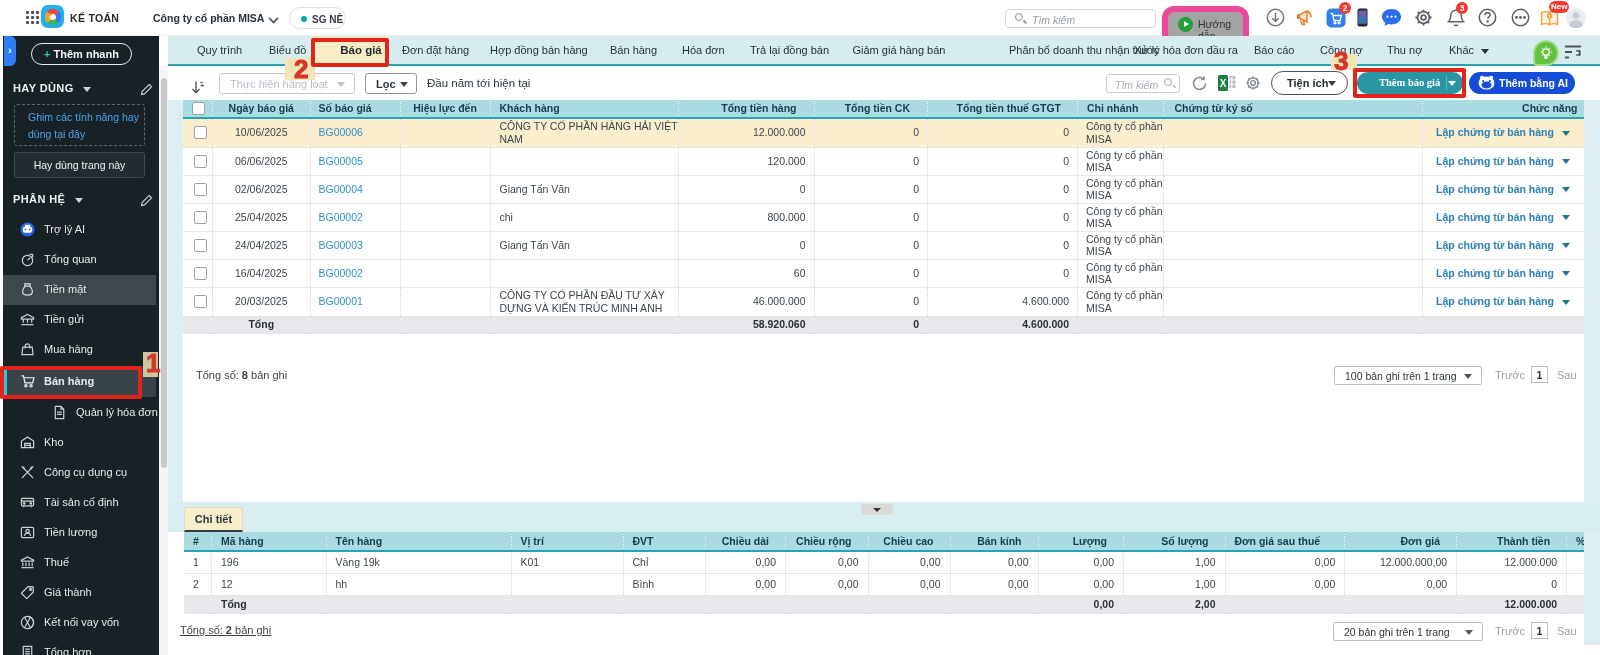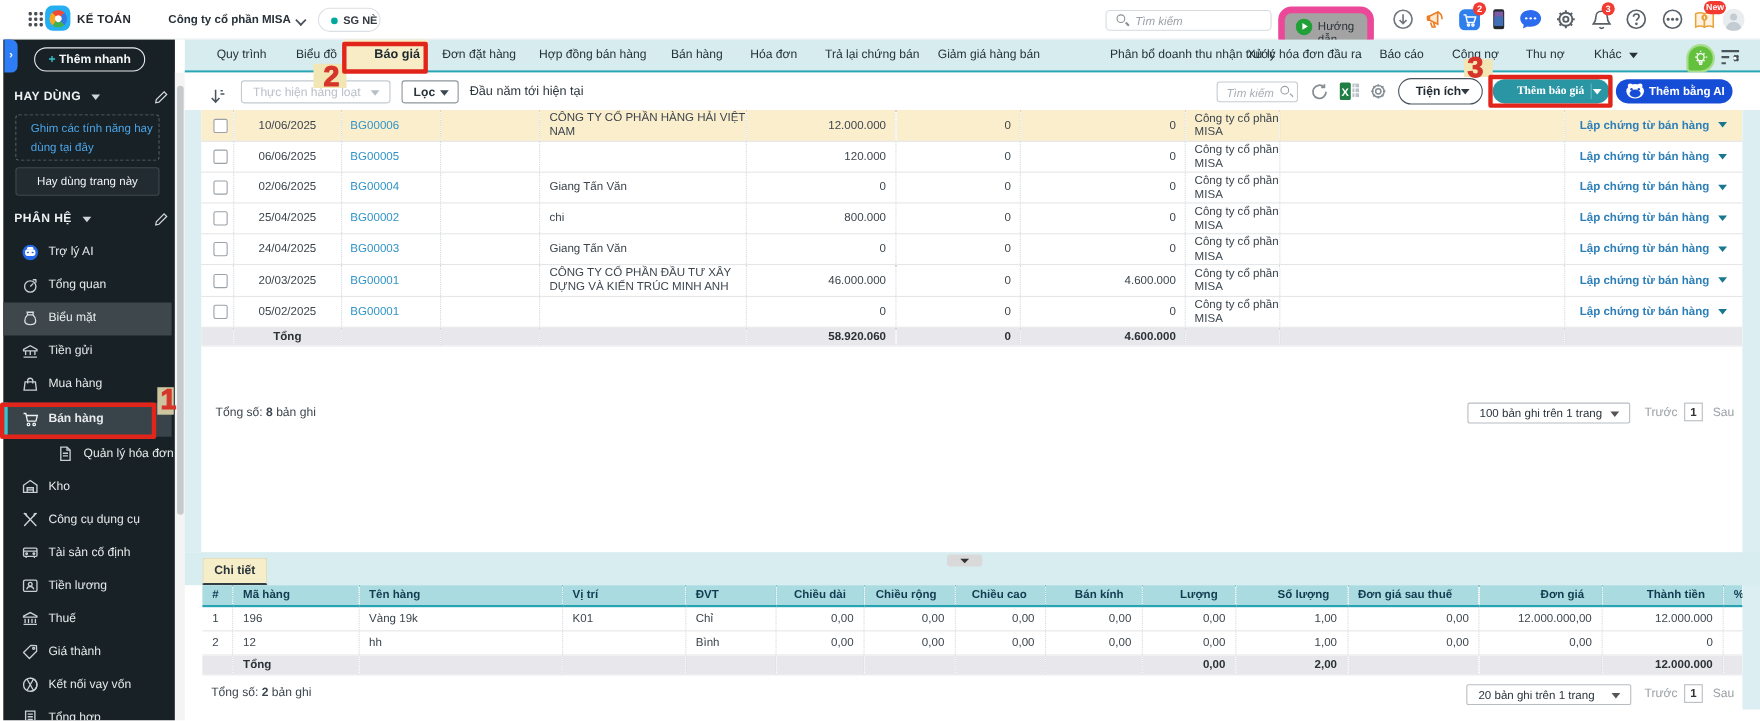--- a/index.html
+++ b/index.html
@@ -270,21 +270,21 @@
       </span>
       <span class="lbl">Tổng quan</span>
     </div>
 <div class="sitem hl abs" style="top:275px;">
       <span class="ico">
         <svg viewBox="0 0 16 16" fill="none" stroke="#d6dcdf" stroke-width="1.3">
           <path d="M5.5 4.5 L5 2 h6 l-.5 2.5"></path>
           <path d="M5.5 4.5 h5 c2 1.8 2.8 3.6 2.8 5.7 0 2.4-1.7 3.8-5.3 3.8 s-5.3-1.4-5.3-3.8 c0-2.1.8-3.9 2.8-5.7z"></path>
         </svg>
       </span>
-      <span class="lbl">Biểu mặt</span>
+      <span class="lbl">Tiền mặt</span>
     </div>
 <div class="sitem abs" style="top:305px;">
       <span class="ico">
         <svg viewBox="0 0 16 16" fill="none" stroke="#c9d0d4" stroke-width="1.3">
           <path d="M1.5 6 L8 2.5 L14.5 6 v1.5 h-13z"></path>
           <path d="M3.5 7.5v4 M8 7.5v4 M12.5 7.5v4"></path>
           <path d="M1.5 13.5h13"></path>
         </svg>
       </span>
       <span class="lbl">Tiền gửi</span>
@@ -402,21 +402,21 @@
 <div id="sbthumb" class="abs"></div>
 
 <div id="tabbar" class="abs">
   <span class="tab" style="left:29px;">Quy trình</span>
   <span class="tab" style="left:101px;">Biểu đồ</span>
   <div id="activetab">Báo giá</div>
   <span class="tab" style="left:234px;">Đơn đặt hàng</span>
   <span class="tab" style="left:322px;">Hợp đồng bán hàng</span>
   <span class="tab" style="left:442px;">Bán hàng</span>
   <span class="tab" style="left:514px;">Hóa đơn</span>
-  <span class="tab" style="left:582px;">Trả lại chứng bán</span>
+  <span class="tab" style="left:582px;">Trả lại đồng bán</span>
   <span class="tab" style="left:684.5px;">Giảm giá hàng bán</span>
   <span class="tab" style="left:797px;margin-left:44px;">Phân bổ doanh thu nhận trước</span>
   <span class="tab" style="left:966px;">Xử lý hóa đơn đầu ra</span>
   <span class="tab" style="left:1086px;">Báo cáo</span>
   <span class="tab" style="left:1152px;">Công nợ</span>
   <span class="tab" style="left:1219px;">Thu nợ</span>
   <span class="tab" style="left:1281px;">Khác <span id="khacchev"></span></span>
 </div>
 <div id="greenbulb" class="abs">
     <svg viewBox="0 0 14 16">
@@ -492,20 +492,35 @@
       <col style="width:90px">
       <col style="width:188px">
       <col style="width:136px">
       <col style="width:113.5px">
       <col style="width:150px">
       <col style="width:85.5px">
       <col style="width:259px">
       <col style="width:161.5px">
     </colgroup>
 <tbody>
+      <tr>
+        <th>
+          <div class="chk"></div>
+        </th>
+        <th class="c">Ngày báo giá</th>
+        <th style="padding-left:8px;">Số báo giá</th>
+        <th class="c">Hiệu lực đến</th>
+        <th style="padding-left:9px;">Khách hàng</th>
+        <th class="r" style="padding-right:17px;">Tổng tiền hàng</th>
+        <th class="r" style="padding-right:17px;">Tổng tiền CK</th>
+        <th class="r" style="padding-right:16px;">Tổng tiền thuế GTGT</th>
+        <th style="padding-left:9px;">Chi nhánh</th>
+        <th style="padding-left:11px;">Chứng từ ký số</th>
+        <th class="r">Chức năng</th>
+      </tr>
 <tr class="hl">
         <td>
           <div class="chk"></div>
         </td>
         <td class="c">10/06/2025</td>
         <td style="padding-left:8px;"><a>BG00006</a></td>
         <td></td>
         <td style="padding-left:9px;"><span style="white-space:nowrap">CÔNG TY CỔ PHẦN HÀNG HẢI VIỆT</span><br>NAM</td>
         <td class="r">12.000.000</td>
         <td class="r">0</td>
@@ -581,44 +596,44 @@
         <td>
           <span class="branch"><span style="white-space:nowrap">Công ty cổ phần</span><br>MISA</span>
         </td>
         <td></td>
         <td class="c"><span class="fn">Lập chứng từ bán hàng<span class="car"></span></span></td>
       </tr>
 <tr>
         <td>
           <div class="chk"></div>
         </td>
+        <td class="c">16/04/2025</td>
+        <td style="padding-left:8px;"><a>BG00002</a></td>
+        <td></td>
+        <td></td>
+        <td class="r">60</td>
+        <td class="r">0</td>
+        <td class="r">0</td>
+        <td>
+          <span class="branch"><span style="white-space:nowrap">Công ty cổ phần</span><br>MISA</span>
+        </td>
+        <td></td>
+        <td class="c"><span class="fn">Lập chứng từ bán hàng<span class="car"></span></span></td>
+      </tr>
+<tr>
+        <td>
+          <div class="chk"></div>
+        </td>
         <td class="c">20/03/2025</td>
         <td style="padding-left:8px;"><a>BG00001</a></td>
         <td></td>
         <td style="padding-left:9px;"><span style="white-space:nowrap">CÔNG TY CỔ PHẦN ĐẦU TƯ XÂY</span><br><span style="white-space:nowrap">DỰNG VÀ KIẾN TRÚC MINH ANH</span></td>
         <td class="r">46.000.000</td>
         <td class="r">0</td>
         <td class="r">4.600.000</td>
-        <td>
-          <span class="branch"><span style="white-space:nowrap">Công ty cổ phần</span><br>MISA</span>
-        </td>
-        <td></td>
-        <td class="c"><span class="fn">Lập chứng từ bán hàng<span class="car"></span></span></td>
-      </tr>
-<tr>
-        <td>
-          <div class="chk"></div>
-        </td>
-        <td class="c">05/02/2025</td>
-        <td style="padding-left:8px;"><a>BG00001</a></td>
-        <td></td>
-        <td></td>
-        <td class="r">0</td>
-        <td class="r">0</td>
-        <td class="r">0</td>
         <td>
           <span class="branch"><span style="white-space:nowrap">Công ty cổ phần</span><br>MISA</span>
         </td>
         <td></td>
         <td class="c"><span class="fn">Lập chứng từ bán hàng<span class="car"></span></span></td>
       </tr>
 <tr class="total">
         <td></td>
         <td class="c">Tổng</td>
         <td></td>
@@ -726,21 +741,21 @@
         <td></td>
         <td class="r">0,00</td>
         <td class="r">2,00</td>
         <td></td>
         <td></td>
         <td class="r">12.000.000</td>
         <td></td>
       </tr>
 </tbody>
   </table>
-<div class="totnum abs" style="left:192px; top:624px;">Tổng số: <b>2</b> bản ghi</div>
+<div class="totnum abs" style="left:180px; top:624px;text-decoration:underline;">Tổng số: <b>2</b> bản ghi</div>
 <div class="pagesel abs" style="left:1333px; top:621.5px; width:150px; height:19px;">20 bản ghi trên 1 trang<span class="car"></span></div>
 <div class="pgtxt abs" style="left:1495px; top:625px;">Trước</div>
 <div class="pgone abs" style="left:1531px; top:622px;">1</div>
 <div class="pgtxt abs" style="left:1557px; top:625px;">Sau</div>
 
 <div class="ylo" style="left:285px; top:58px; width:30px; height:22px;"></div>
 <div class="rednum" style="left:294px; top:54px;">2</div>
 <div class="redrect" style="left:311px; top:37.5px; width:78px; height:29px;"></div>
 <div class="ylo" style="left:1331px; top:54px; width:26px; height:16px;"></div>
 <div class="rednum" style="left:1334px; top:46px;">3</div>

